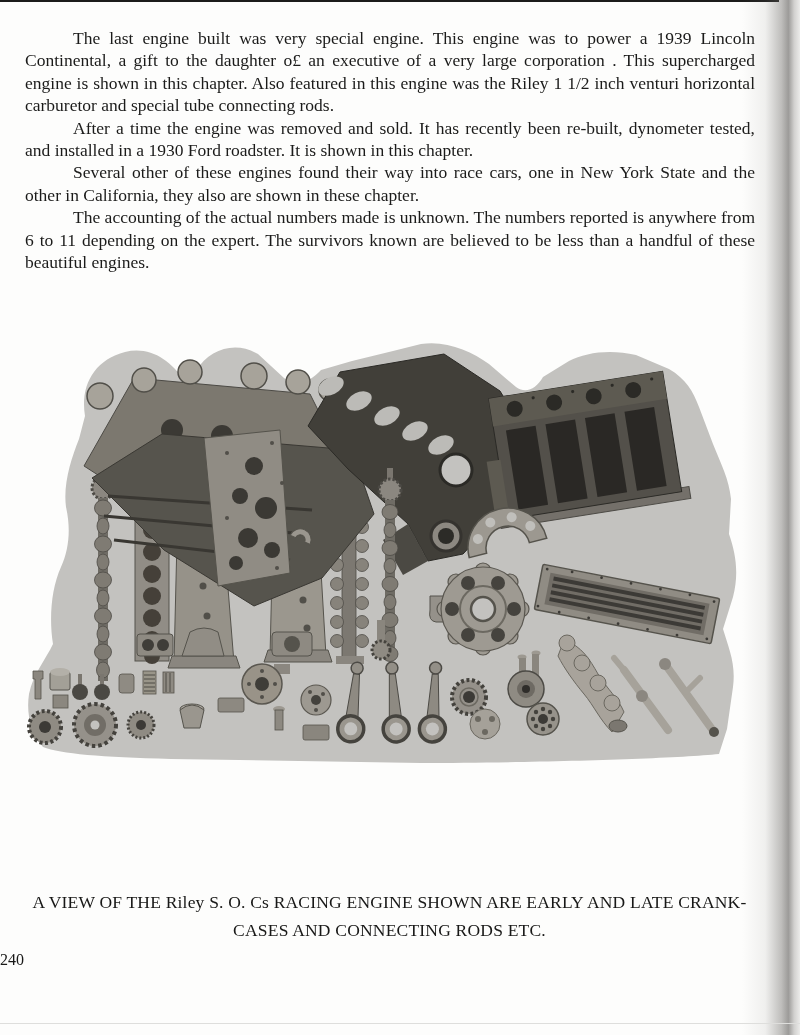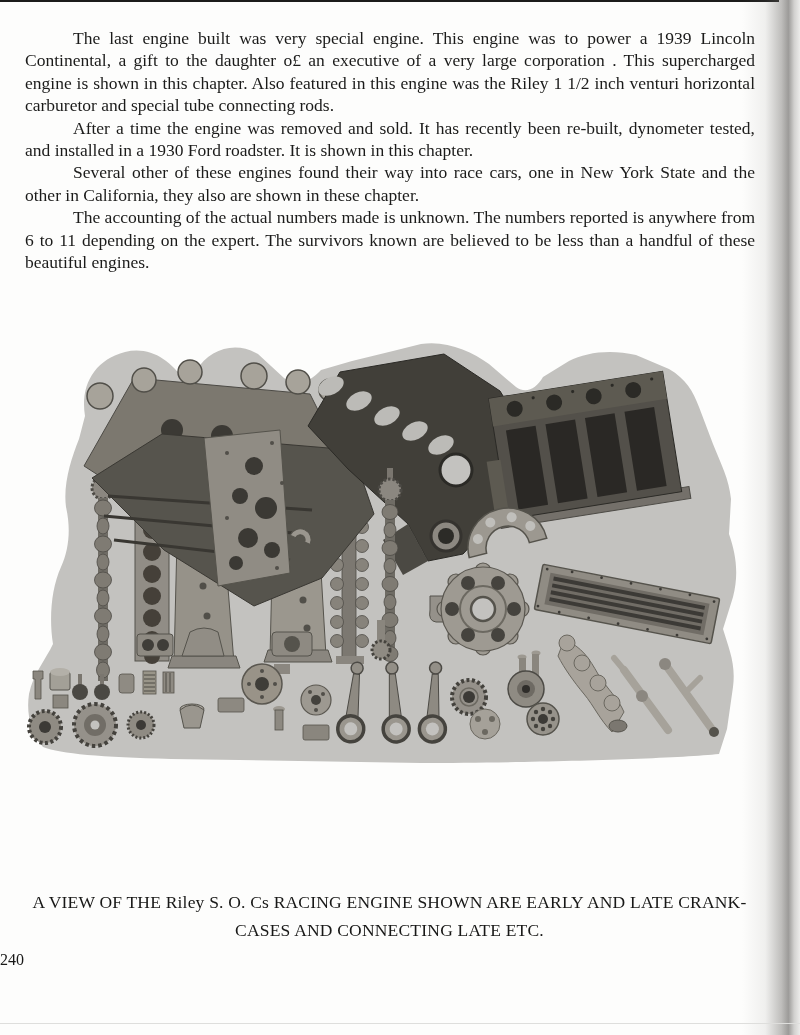--- a/index.html
+++ b/index.html
@@ -393,20 +393,20 @@
         <path d="M643,326 L692,394" stroke="#a6a29a" stroke-width="8" stroke-linecap="round"></path>
         <path d="M664,354 L678,340" stroke="#a6a29a" stroke-width="6" stroke-linecap="round"></path>
         <circle cx="643" cy="326" r="6" fill="#8b8780"></circle>
         <circle cx="692" cy="394" r="5" fill="#55534c"></circle>
       </g>
     </svg>
   </div>
 
   <div class="caption">
     <div>A VIEW OF THE Riley S. O. Cs RACING ENGINE SHOWN ARE EARLY AND LATE CRANK-</div>
-    <div>CASES AND CONNECTING LATE ETC.</div>
+    <div>CASES AND CONNECTING RODS ETC.</div>
   </div>
 
   <div class="page-number">240</div>
 
   <div class="gutter-shadow"></div>
   <div class="scan-bottom-line"></div>
 </div>
 
 </body></html>

